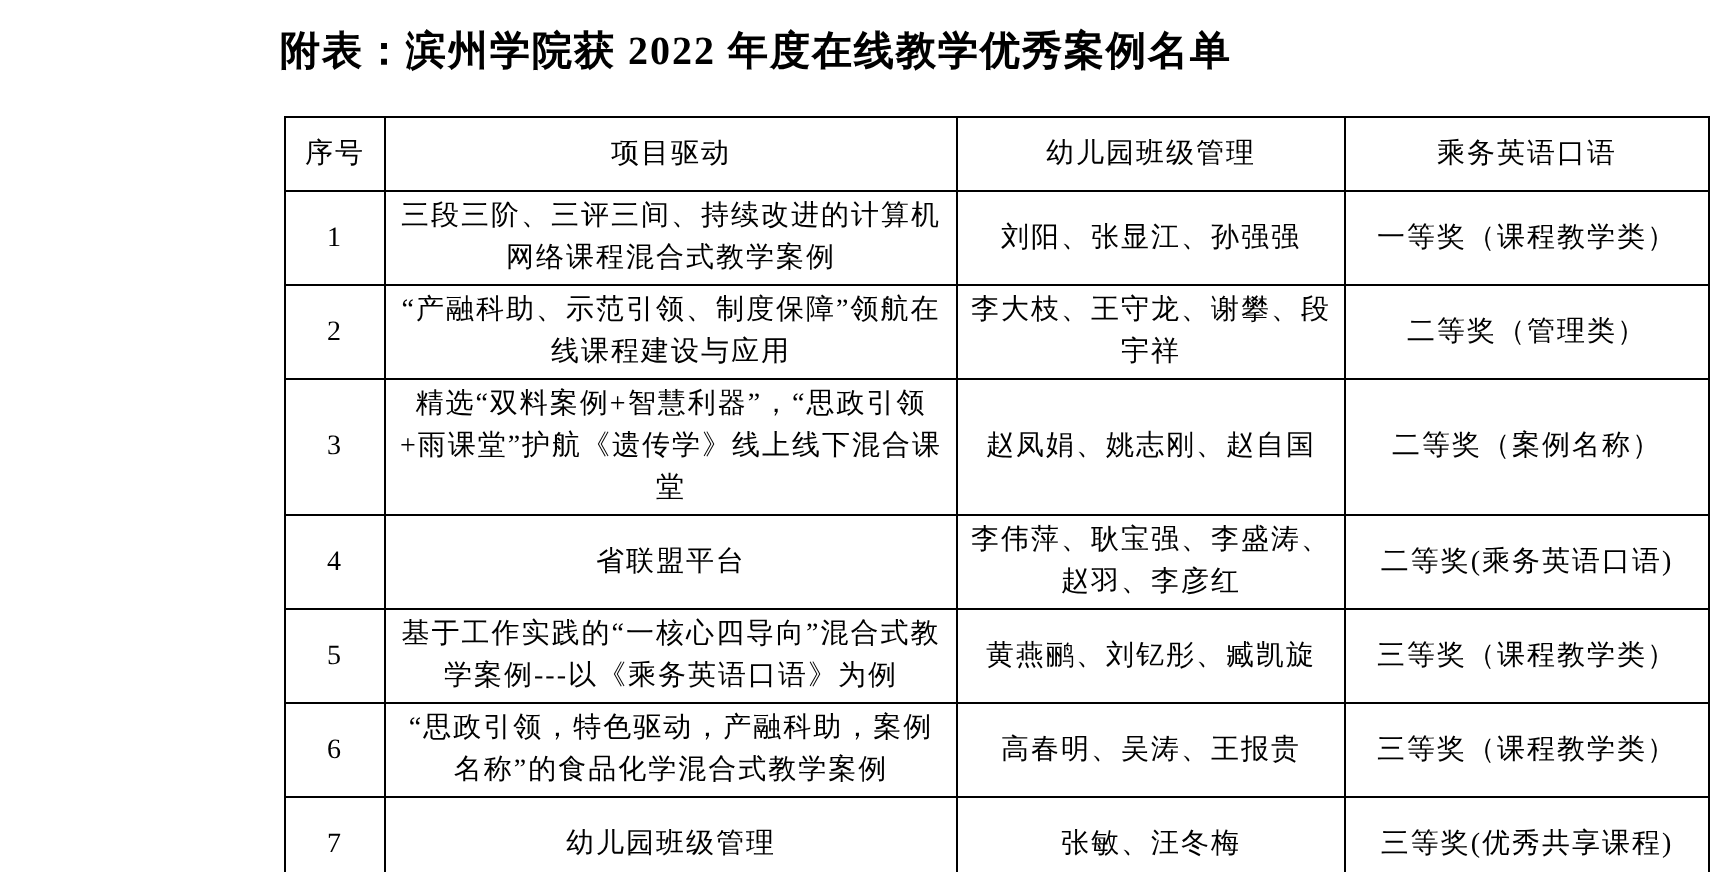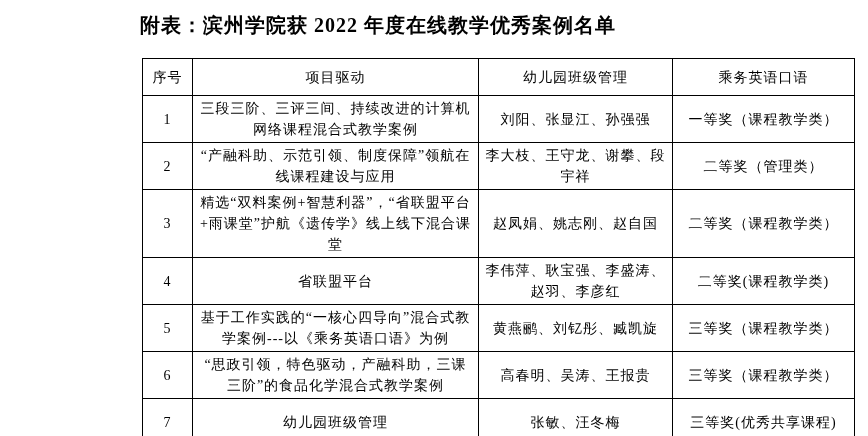--- a/index.html
+++ b/index.html
@@ -89,39 +89,39 @@
       <td>一等奖（课程教学类）</td>
     </tr>
     <tr>
       <td>2</td>
       <td class="cell-name">“产融科助、示范引领、制度保障”领航在线课程建设与应用</td>
       <td>李大枝、王守龙、谢攀、段宇祥</td>
       <td>二等奖（管理类）</td>
     </tr>
     <tr>
       <td>3</td>
-      <td class="cell-name">精选“双料案例+智慧利器”，“省联盟平台+雨课堂”护航《遗传学》线上线下混合课堂</td>
+      <td class="cell-name">精选“双料案例+智慧利器”，“思政引领+雨课堂”护航《遗传学》线上线下混合课堂</td>
       <td>赵凤娟、姚志刚、赵自国</td>
-      <td>二等奖（课程教学类）</td>
+      <td>二等奖（案例名称）</td>
     </tr>
     <tr>
       <td>4</td>
       <td class="cell-name">省联盟平台</td>
       <td>李伟萍、耿宝强、李盛涛、赵羽、李彦红</td>
-      <td>二等奖(课程教学类)</td>
+      <td>二等奖(乘务英语口语)</td>
     </tr>
     <tr>
       <td>5</td>
       <td class="cell-name">基于工作实践的“一核心四导向”混合式教学案例---以《乘务英语口语》为例</td>
       <td>黄燕鹂、刘钇彤、臧凯旋</td>
       <td>三等奖（课程教学类）</td>
     </tr>
     <tr>
       <td>6</td>
-      <td class="cell-name">“思政引领，特色驱动，产融科助，三课三阶”的食品化学混合式教学案例</td>
+      <td class="cell-name">“思政引领，特色驱动，产融科助，案例名称”的食品化学混合式教学案例</td>
       <td>高春明、吴涛、王报贵</td>
       <td>三等奖（课程教学类）</td>
     </tr>
     <tr>
       <td>7</td>
       <td class="cell-name">幼儿园班级管理</td>
       <td>张敏、汪冬梅</td>
       <td>三等奖(优秀共享课程)</td>
     </tr>
   </tbody>

